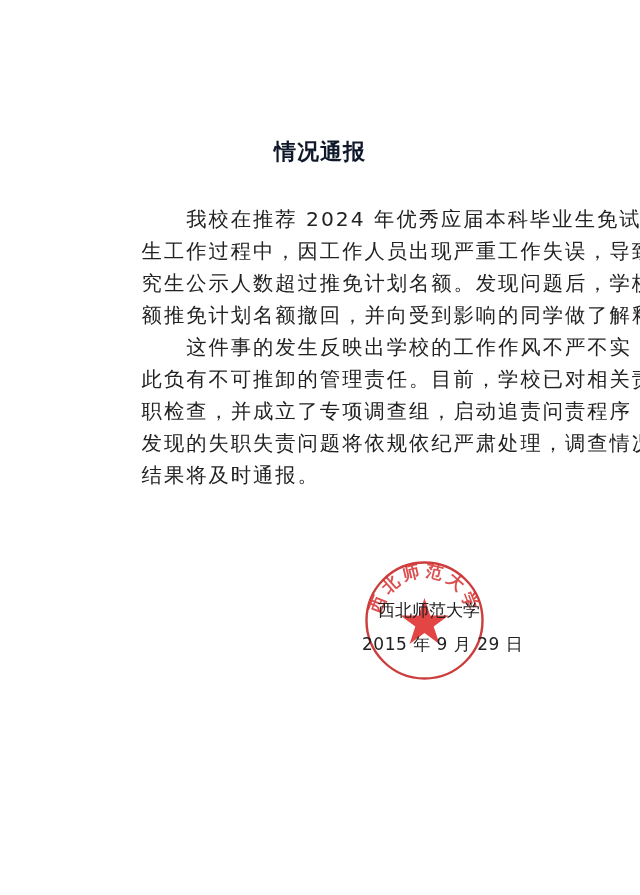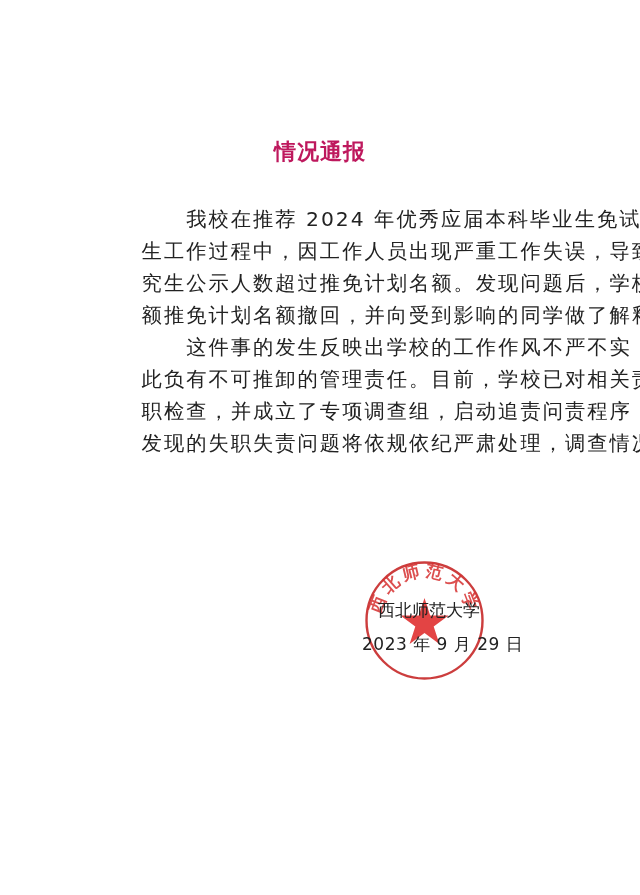--- a/index.html
+++ b/index.html
@@ -1,20 +1,20 @@
 <!DOCTYPE html>
 <html><head>
 <meta charset="utf-8">
 <style>
   html, body { margin: 0; padding: 0; background: #ffffff; }
   body { width: 640px; height: 895px; position: relative; overflow: hidden;
          font-family: "DejaVu Serif", "Liberation Serif", serif; color: #1a1a1a; }
   .page { position: absolute; left: 0; top: 0; width: 640px; height: 895px; background: #fff; }
   .title { position: absolute; left: 0; width: 640px; top: 137px; text-align: center;
-           font-size: 22px; font-weight: bold; letter-spacing: 1px; color: #be185d;
+           font-size: 22px; font-weight: bold; letter-spacing: 1px; color: #0f172a;
            font-family: "DejaVu Serif", serif; }
   .body { position: absolute; left: 97px; top: 203px; width: 448px;
           font-size: 20.3px; line-height: 32px; letter-spacing: 2px; color: #222;
           font-family: "DejaVu Sans", sans-serif; font-weight: normal; }
   .para { margin: 0; text-indent: 44.6px; text-align: justify; }
   .line { display: block; white-space: nowrap; }
   .stamp { position: absolute; left: 364px; top: 560px; width: 121px; height: 121px; }
   .sign { position: absolute; top: 599px; left: 378px; font-size: 17px; letter-spacing: 0px;
           color: #222; font-family: "DejaVu Sans", sans-serif; white-space: nowrap; }
   .date { position: absolute; top: 633px; left: 362px; font-size: 17px; color: #222;
@@ -31,29 +31,30 @@
       <span class="line" style="padding-left:44.6px">我校在推荐 2024 年优秀应届本科毕业生免试攻读研究</span>
       <span class="line">生工作过程中，因工作人员出现严重工作失误，导致推免研</span>
       <span class="line">究生公示人数超过推免计划名额。发现问题后，学校已将超</span>
       <span class="line">额推免计划名额撤回，并向受到影响的同学做了解释说明。</span>
     </div>
     <div class="para">
       <span class="line" style="padding-left:44.6px">这件事的发生反映出学校的工作作风不严不实，学校对</span>
       <span class="line">此负有不可推卸的管理责任。目前，学校已对相关责任人停</span>
       <span class="line">职检查，并成立了专项调查组，启动追责问责程序，对调查</span>
       <span class="line">发现的失职失责问题将依规依纪严肃处理，调查情况及处理</span>
+      <span class="line">结果将及时通报。</span>
     </div>
   </div>
 
   <svg class="stamp" viewBox="0 0 121 121">
     <defs>
       <path id="arcpath" d="M 18 72 A 44 44 0 1 1 103 72" fill="none"></path>
     </defs>
     <circle cx="60.5" cy="60.5" r="58" fill="none" stroke="#c62828" stroke-width="2.4" opacity="0.9"></circle>
     <text font-size="17" fill="#d63030" opacity="0.85" font-family="DejaVu Serif, serif" letter-spacing="4" font-weight="bold">
       <textPath href="#arcpath" startOffset="50%" text-anchor="middle">西北师范大学</textPath>
     </text>
     <polygon points="60.5,38 66.2,55.5 84.6,55.5 69.7,66.4 75.4,83.9 60.5,73 45.6,83.9 51.3,66.4 36.4,55.5 54.8,55.5" fill="#e03030" opacity="0.9"></polygon>
   </svg>
 
   <div class="sign">西北师范大学</div>
-  <div class="date">2023 年 9 月 29 日</div>
+  <div class="date">2015 年 9 月 29 日</div>
 </div>
 
 </body></html>

